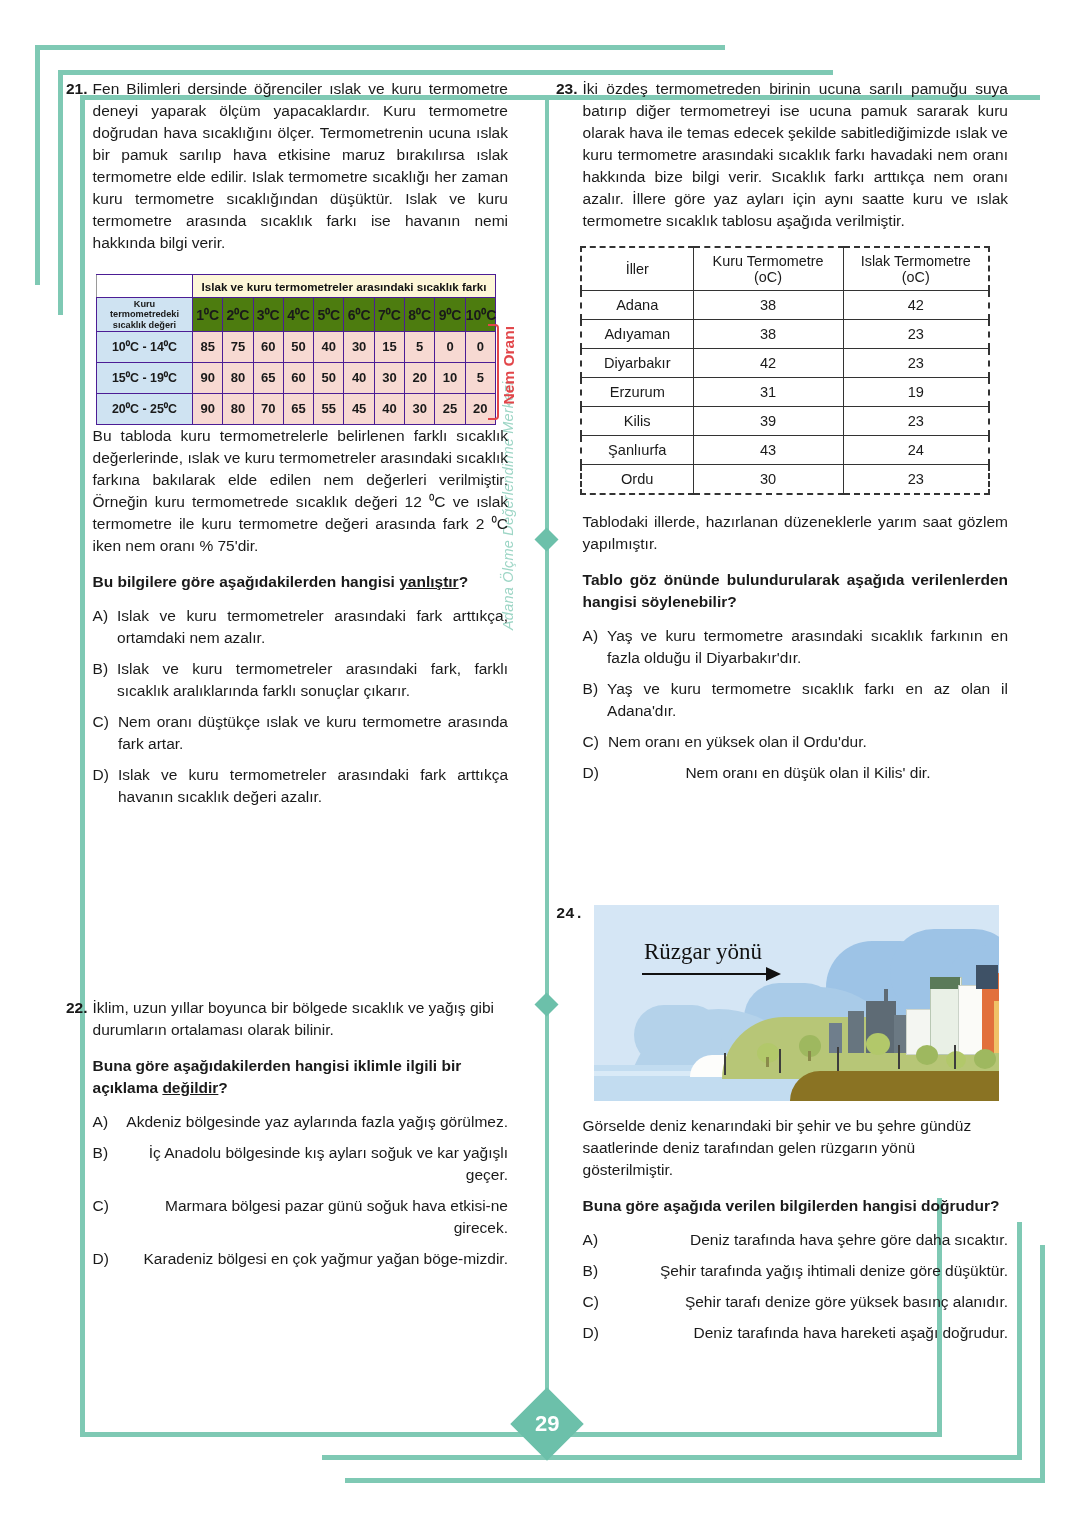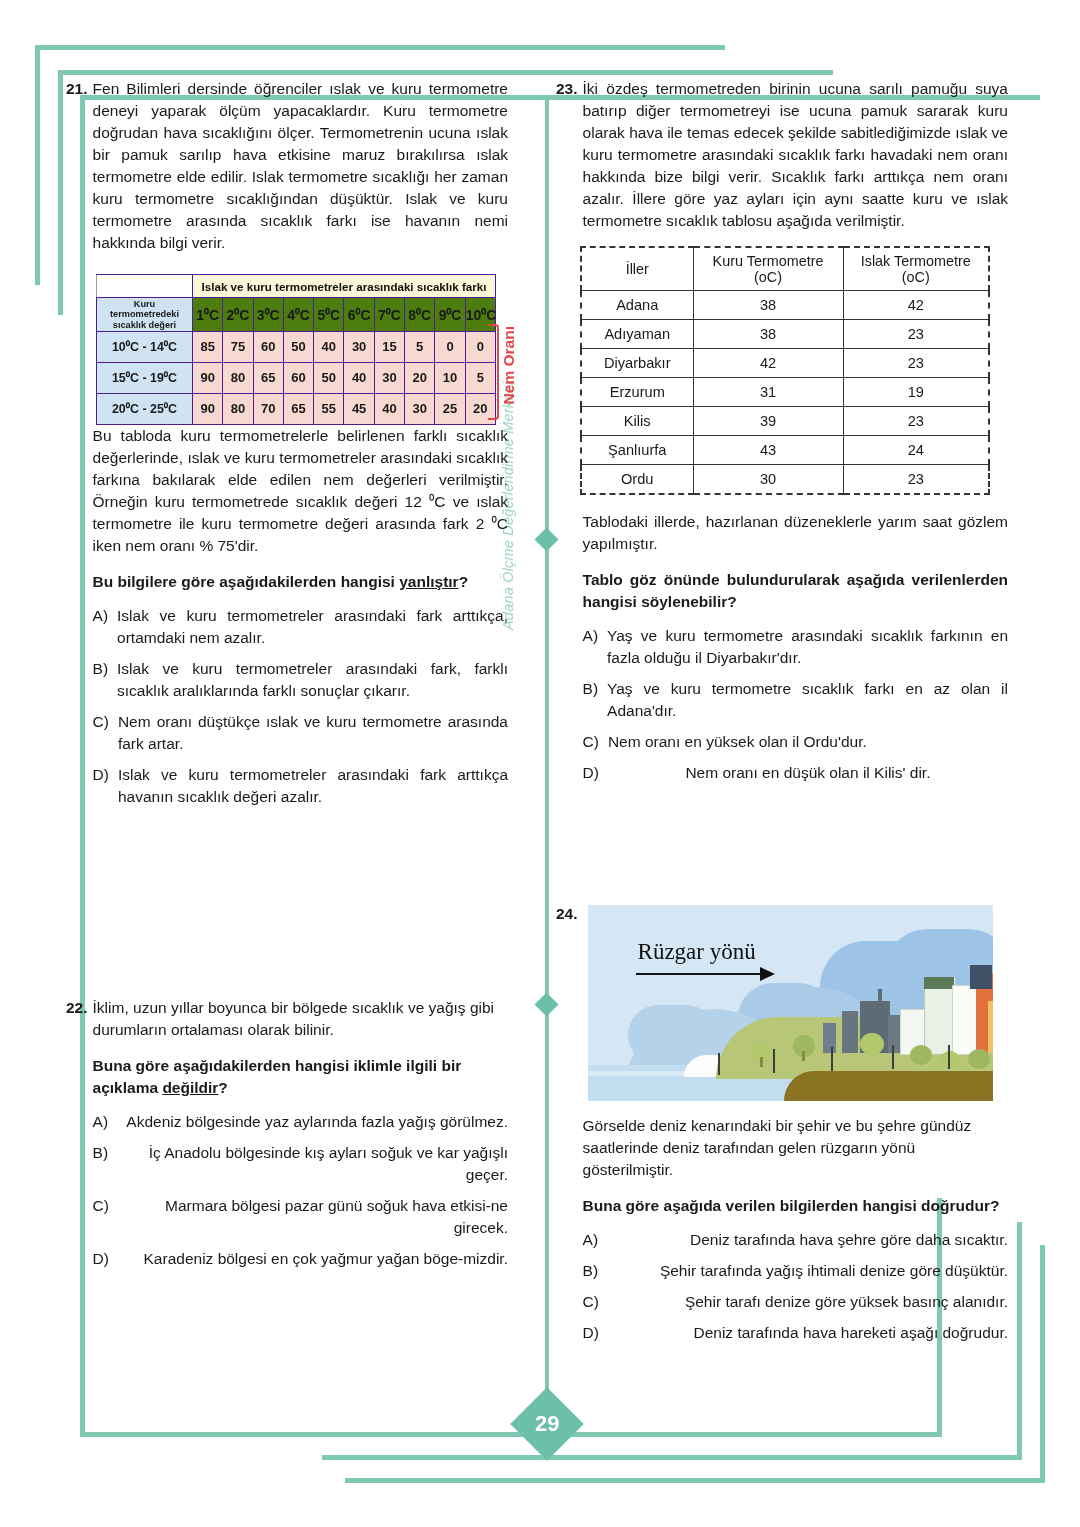--- a/index.html
+++ b/index.html
@@ -108,21 +108,21 @@
     height:26px;padding:1px 2px;line-height:1.14;
   }
   table.city td.hd{font-size:14.4px;height:40px;}
   table.city .outer-t{border-top:2px dashed #333;}
   table.city .outer-b{border-bottom:2px dashed #333;}
   table.city .outer-l{border-left:2px dashed #333;}
   table.city .outer-r{border-right:2px dashed #333;}
 
   
   #illuswrap{display:flex;margin-top:2px;}
-  #illusnum{font-weight:bold;font-size:15.5px;padding-right:10px;}
+  #illusnum{font-weight:bold;font-size:15.5px;padding-right:10px;font-family:Liberation Mono, monospace;}
   #illus{
     position:relative;width:405px;height:196px;background:#d5e6f5;
     overflow:hidden;flex:0 0 auto;
   }
   .shape{position:absolute;}
   #windlabel{
     position:absolute;left:50px;top:34px;font-family:"Liberation Serif",serif;
     font-size:23px;color:#111;white-space:nowrap;
   }
   #windarrow{position:absolute;left:48px;top:68px;width:128px;height:2px;background:#111;}

